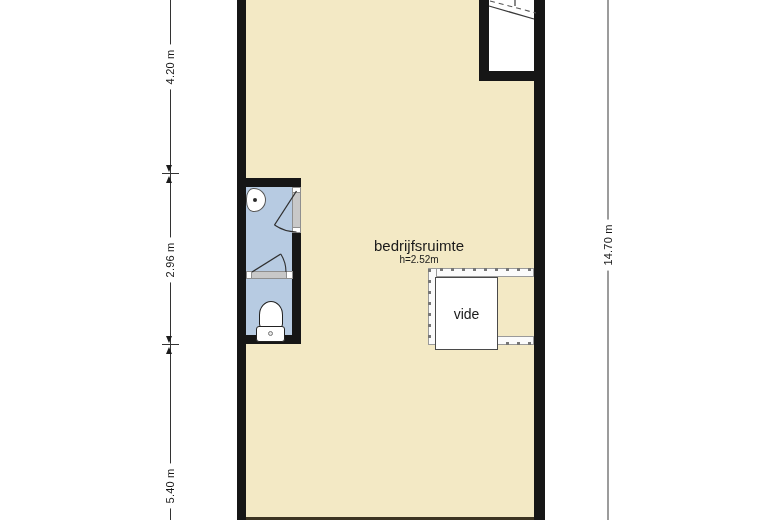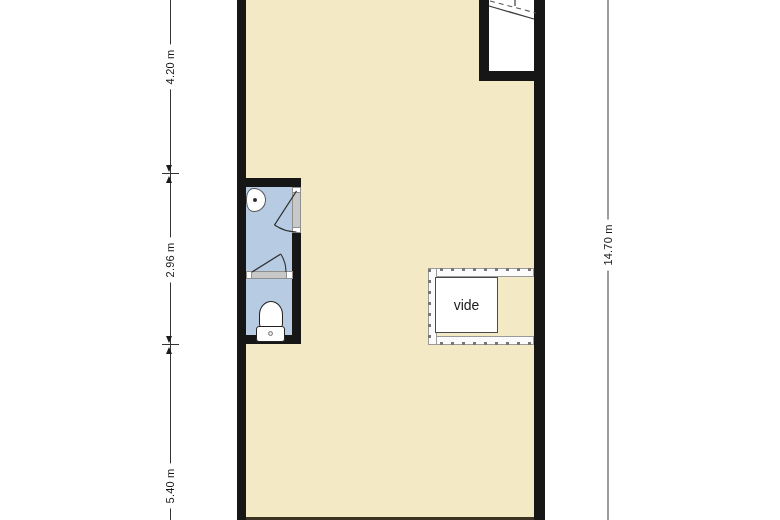--- a/index.html
+++ b/index.html
@@ -99,24 +99,28 @@
 
   <div class="abs toilet-bowl" style="left:259px;top:301px;width:24px;height:30px;"></div>
   <div class="abs toilet-tank" style="left:256px;top:326px;width:29px;height:16px;">
     <div class="abs toilet-btn" style="left:11px;top:4px;"></div>
   </div>
 
   <div class="abs rail h rail-top" style="left:428px;top:268px;width:106px;height:9px;"></div>
   <div class="abs rail h rail-bottom" style="left:428px;top:336px;width:106px;height:9px;"></div>
   <div class="abs rail v" style="left:428px;top:268px;width:9px;height:77px;"></div>
 
-  <div class="abs vide-box" style="left:435px;top:277px;width:63px;height:56px;">
+  <div class="abs vide-box" style="left:435px;top:277px;width:63px;height:73px;">
     <span>vide</span>
   </div>
 
+  <div class="abs center-xy txt-center" style="left:419px;top:251px;">
+    <div class="room-title">bedrijfsruimte</div>
+    <div class="room-sub">h=2.52m</div>
+  </div>
 
   <svg class="overlay" width="780" height="520" viewBox="0 0 780 520">
 
     <path d="M 296.5 191 L 274.5 225" stroke="#2f2f2f" stroke-width="1.3" fill="none"></path>
     <path d="M 274.5 225 A 41 41 0 0 0 296.5 232" stroke="#2f2f2f" stroke-width="1.1" fill="none"></path>
 
     <path d="M 252 272 L 280.8 254" stroke="#2f2f2f" stroke-width="1.3" fill="none"></path>
     <path d="M 280.8 254 A 34 34 0 0 1 286 272" stroke="#2f2f2f" stroke-width="1.1" fill="none"></path>
 
     <path d="M 489 6 L 534 19" stroke="#3a3a3a" stroke-width="1.3" fill="none"></path>

